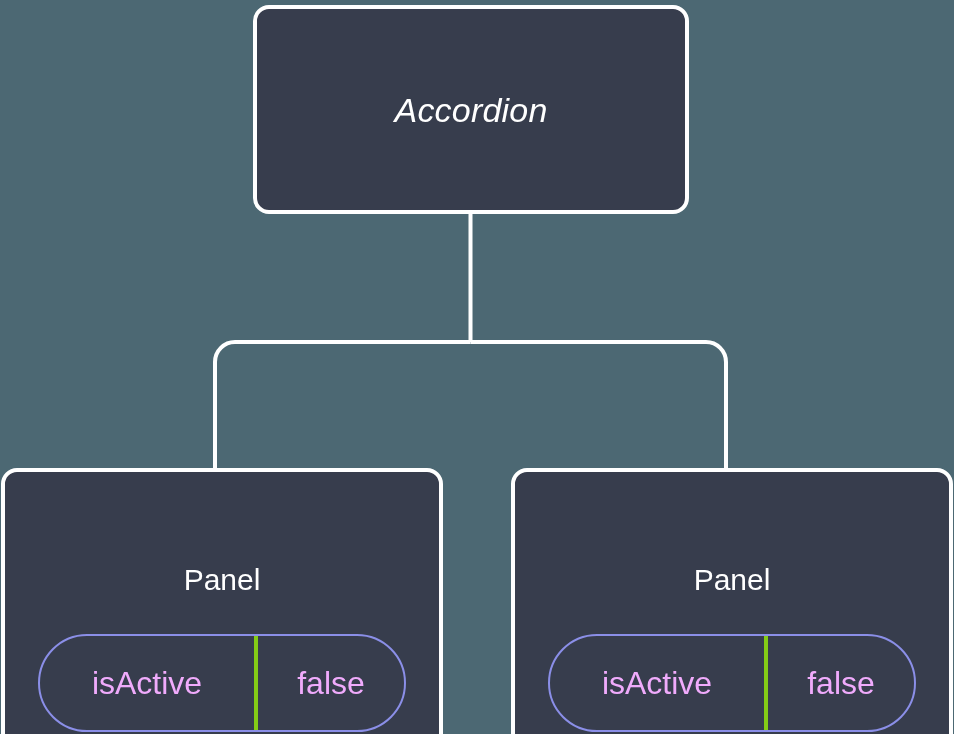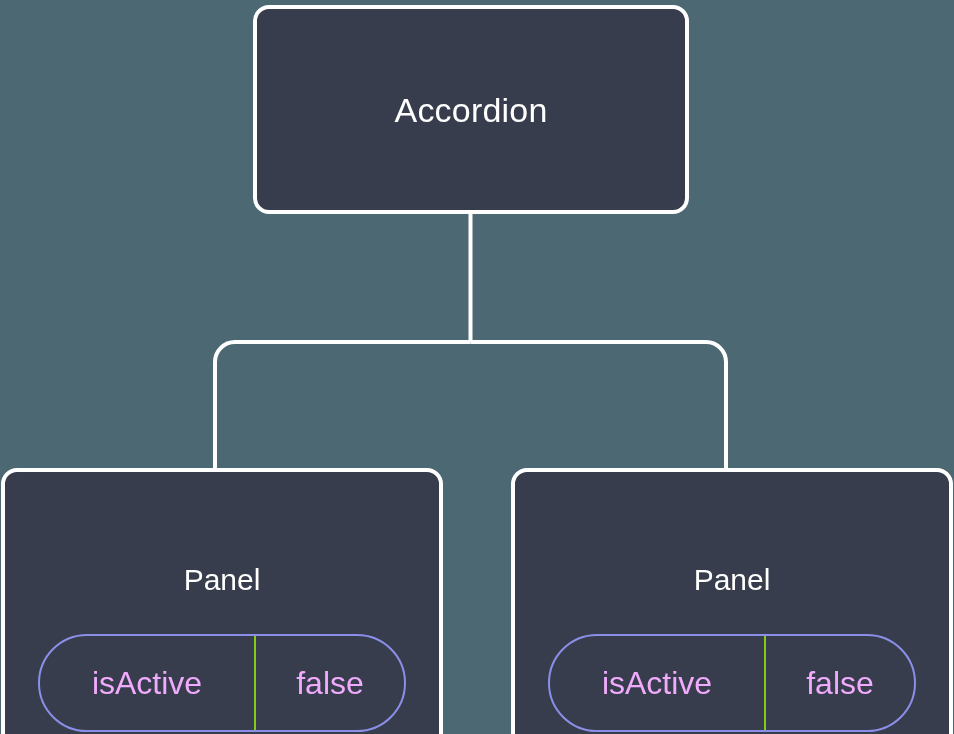--- a/index.html
+++ b/index.html
@@ -50,20 +50,21 @@
     left: 253px;
     top: 5px;
     width: 436px;
     height: 209px;
     justify-content: center;
   }
   #node-accordion .node-title {
     font-size: 34px;
     line-height: 1;
     letter-spacing: 0.2px;
+    font-style: italic;
   }
 
   
   .node-panel {
     top: 468px;
     width: 442px;
     height: 316px;
     justify-content: center;
     padding-top: 44px;
   }
@@ -100,21 +101,21 @@
     font-size: 32px;
     line-height: 1;
     white-space: nowrap;
     user-select: none;
   }
   .pill-key {
     flex: 0 0 214px;
   }
   .pill-value {
     flex: 1 1 auto;
-    border-left: 2px solid #84cc16;
+    border-left: 4px solid #84cc16;
   }
 </style>
 </head>
 <body>
 
 <div id="tree-canvas">
 
   <svg id="edge-layer" viewBox="0 0 954 734" width="954" height="734" aria-hidden="true">
 
     <path d="M 470.5 213 L 470.5 342" fill="none" stroke="#ffffff" stroke-width="4" stroke-linecap="butt"></path>

